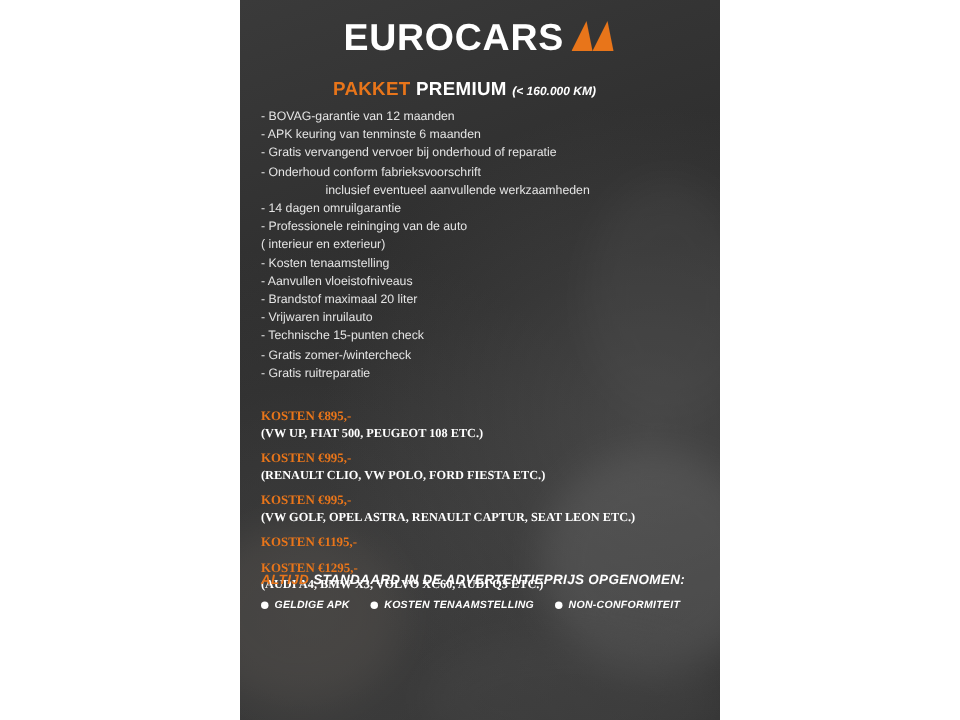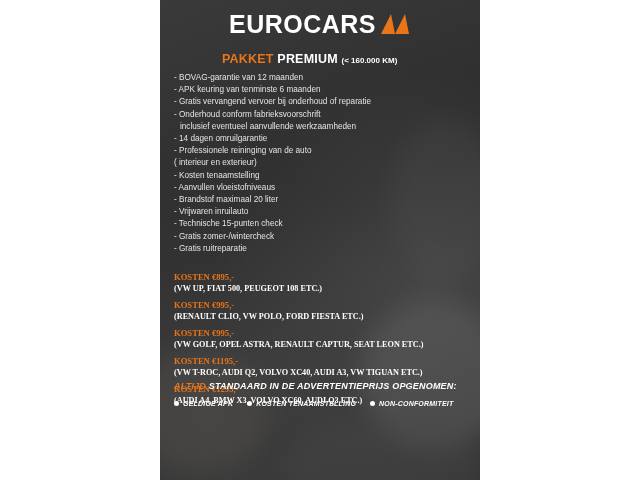--- a/index.html
+++ b/index.html
@@ -97,34 +97,36 @@
     color: #ffffff;
     margin: 0 0 6px 0;
     letter-spacing: 0.2px;
   }
   .title .accent { color: #e8751a; padding-left: 48px; }
   .title .km {
     font-size: 8px;
     font-weight: bold;
     color: #ffffff;
     letter-spacing: 0;
+    font-style: italic;
   }
   ul.features {
     list-style: none;
     margin: 0;
     padding: 0;
   }
   ul.features li {
     font-size: 8.2px;
     line-height: 12.2px;
     color: #e4e4e4;
     white-space: nowrap;
   }
   ul.features li.indent {
     padding-left: 6px;
+    margin-left: 37px;
   }
 
   .prices {
     margin-top: 17px;
     font-family: Liberation Serif, serif;
   }
   .price-block {
     margin-bottom: 6px;
   }
   .price-line {
@@ -238,21 +240,20 @@
         <div class="price-block">
           <div class="price-line">KOSTEN €995,-</div>
           <div class="price-models">(RENAULT CLIO, VW POLO, FORD FIESTA ETC.)</div>
         </div>
         <div class="price-block">
           <div class="price-line">KOSTEN €995,-</div>
           <div class="price-models">(VW GOLF, OPEL ASTRA, RENAULT CAPTUR, SEAT LEON ETC.)</div>
         </div>
         <div class="price-block">
           <div class="price-line">KOSTEN €1195,-</div>
-          <div class="price-models">(VW T-ROC, AUDI Q2, VOLVO XC40, AUDI A3, VW TIGUAN ETC.)</div>
         </div>
         <div class="price-block">
           <div class="price-line">KOSTEN €1295,-</div>
           <div class="price-models">(AUDI A4, BMW X3, VOLVO XC60, AUDI Q3 ETC.)</div>
         </div>
       </div>
     </div>
 
     <div class="footer">
       <div class="footer-title">

